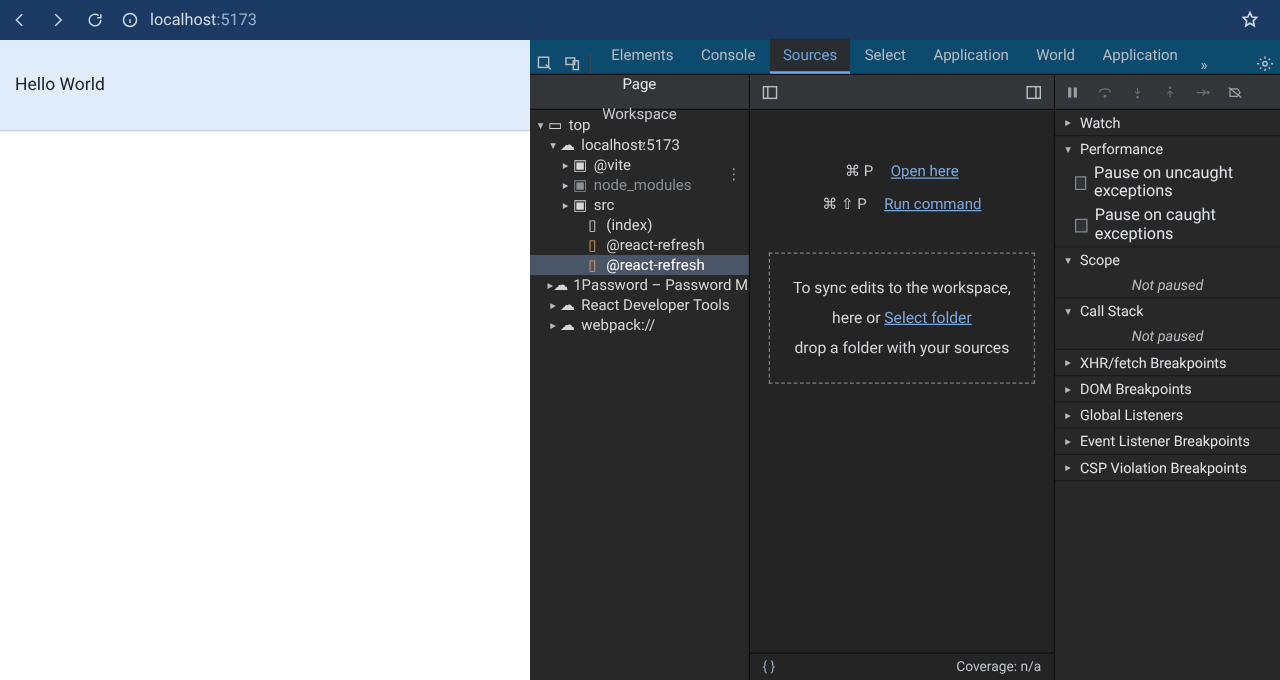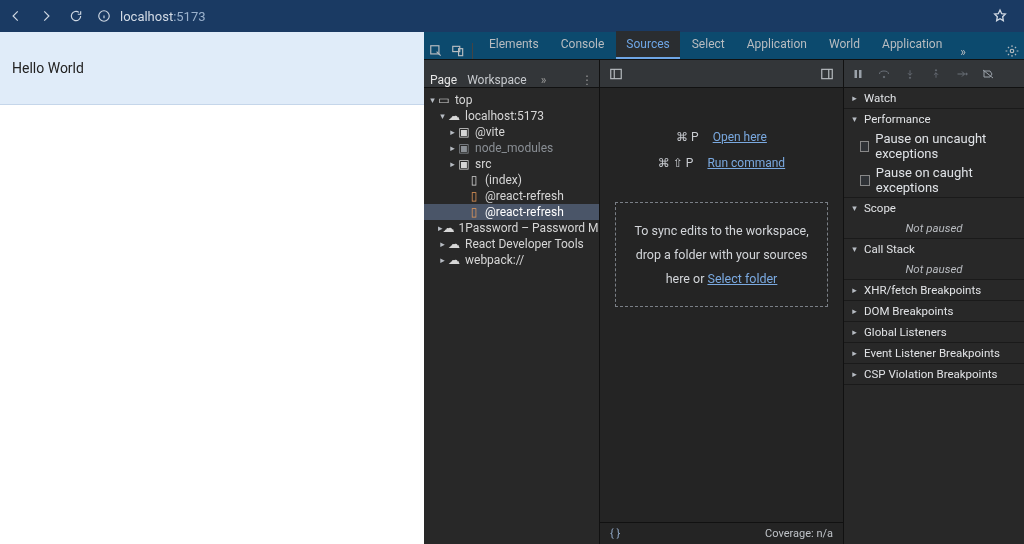--- a/index.html
+++ b/index.html
@@ -14,21 +14,21 @@
 .page { width:424px; background:#fff; display:flex; flex-direction:column; }
 .hello { background:#e0ecf9; padding:28px 12px; font-size:14px; color:#222; border-bottom:1px solid #c5d6ea; }
 .devtools { flex:1; display:flex; flex-direction:column; background:#242424; color:#cfcfcf; font-size:12px; min-width:0; }
 .dt-tabs { height:28px; background:#0c4a6e; display:flex; align-items:flex-end; border-bottom:1px solid #111; padding:0 4px; gap:2px; }
 .dt-tab { padding:6px 10px; color:#b8bcc0; cursor:pointer; border-bottom:2px solid transparent; }
 .dt-tab.active { color:#6ea6e6; border-bottom:2px solid #6ea6e6; background:#2a2d30; }
 .dt-icons-left { display:flex; gap:6px; padding-right:6px; border-right:1px solid #444; margin-right:4px; }
 .dt-icons-right { margin-left:auto; display:flex; gap:10px; align-items:center; }
 .dt-body { flex:1; display:flex; min-height:0; }
 .col-left { width:176px; background:#282828; display:flex; flex-direction:column; border-right:1px solid #111; }
-.subtabs { height:28px; display:flex; align-items:flex-end; padding:0 6px; gap:10px; border-bottom:1px solid #111; background:#333639; }
+.subtabs { height:28px; display:flex; align-items:center; padding:0 6px; gap:10px; border-bottom:1px solid #111; background:#333639;flex-direction:column; }
 .subtab { color:#c7cace; cursor:pointer; }
 .subtab.active { color:#e6e6e6; }
 .subtabs .more { margin-left:4px; color:#999; }
 .subtabs .kebab { margin-left:auto; color:#999; }
 .tree { flex:1; overflow:auto; padding:4px 0; font-size:12px; color:#d6d6d6; }
 .tree-row { display:flex; align-items:center; height:16px; padding-right:6px; cursor:pointer; white-space:nowrap; }
 .tree-row.dim { color:#8a8f95; }
 .tree-row.sel { background:#4a5568; color:#fff; }
 .tw { width:9px; text-align:center; color:#b7bcc3; font-size:9px; }
 .ic { width:14px; display:inline-flex; justify-content:center; margin-right:4px; }
@@ -218,22 +218,22 @@
           <div class="cmd-row">
             <span class="cmd-key">⌘ P</span>
             <span class="cmd-link">Open here</span>
           </div>
           <div class="cmd-row">
             <span class="cmd-key">⌘ ⇧ P</span>
             <span class="cmd-link">Run command</span>
           </div>
           <div class="dropzone">
             <div>To sync edits to the workspace,</div>
+            <div><span>here or </span><span class="cmd-link">Select folder</span></div>
             <div>drop a folder with your sources</div>
-            <div><span>here or </span><span class="cmd-link">Select folder</span></div>
           </div>
         </div>
         <div class="mid-bottom">
           <span style="color:#8fa6c4">{ }</span>
           <span>Coverage: n/a</span>
         </div>
       </div>
 
       <div class="col-right">
         <div class="rt-tools">

